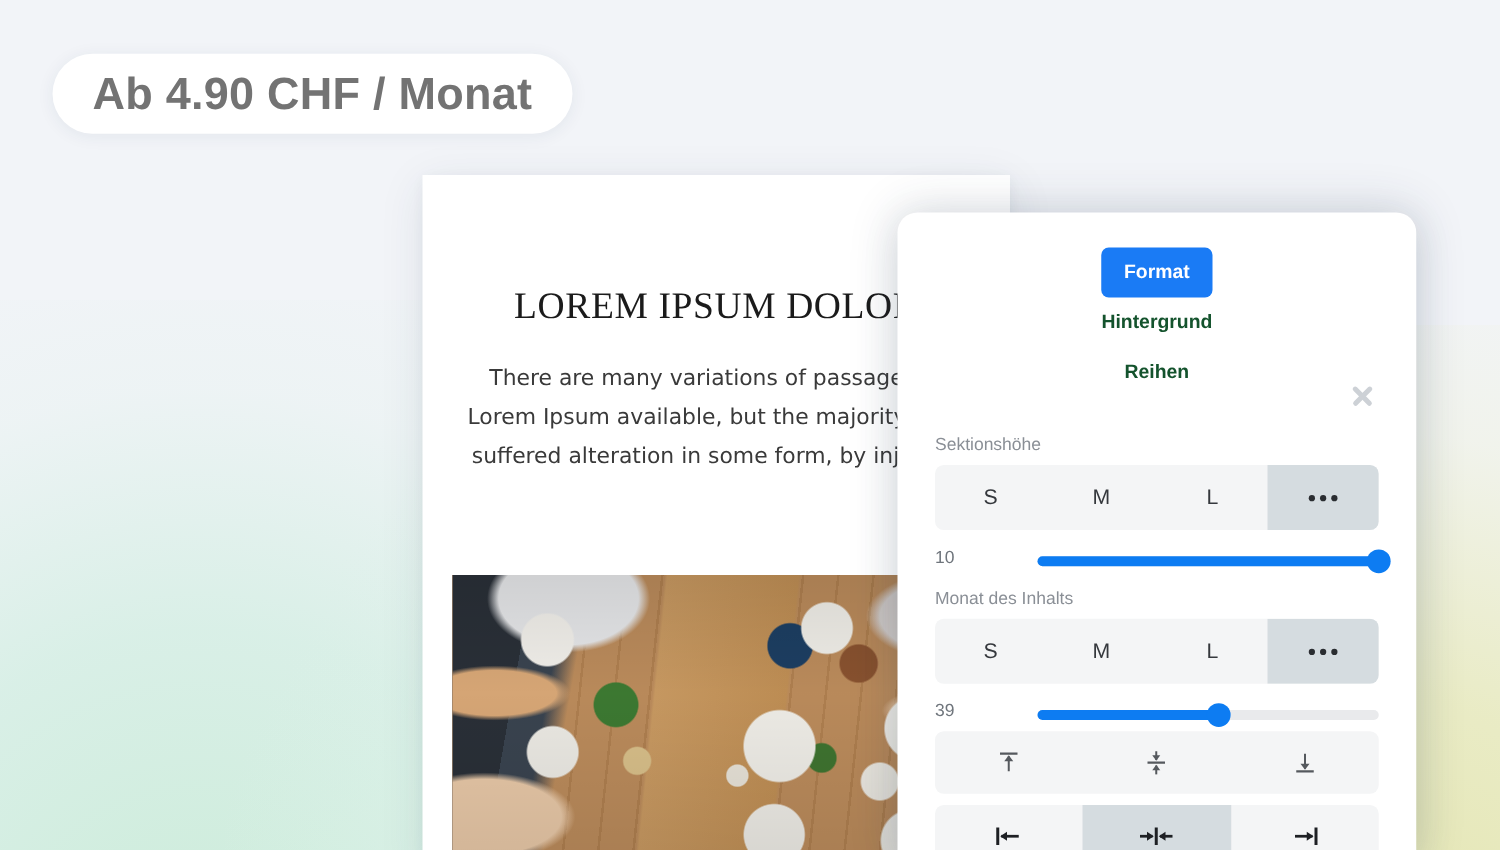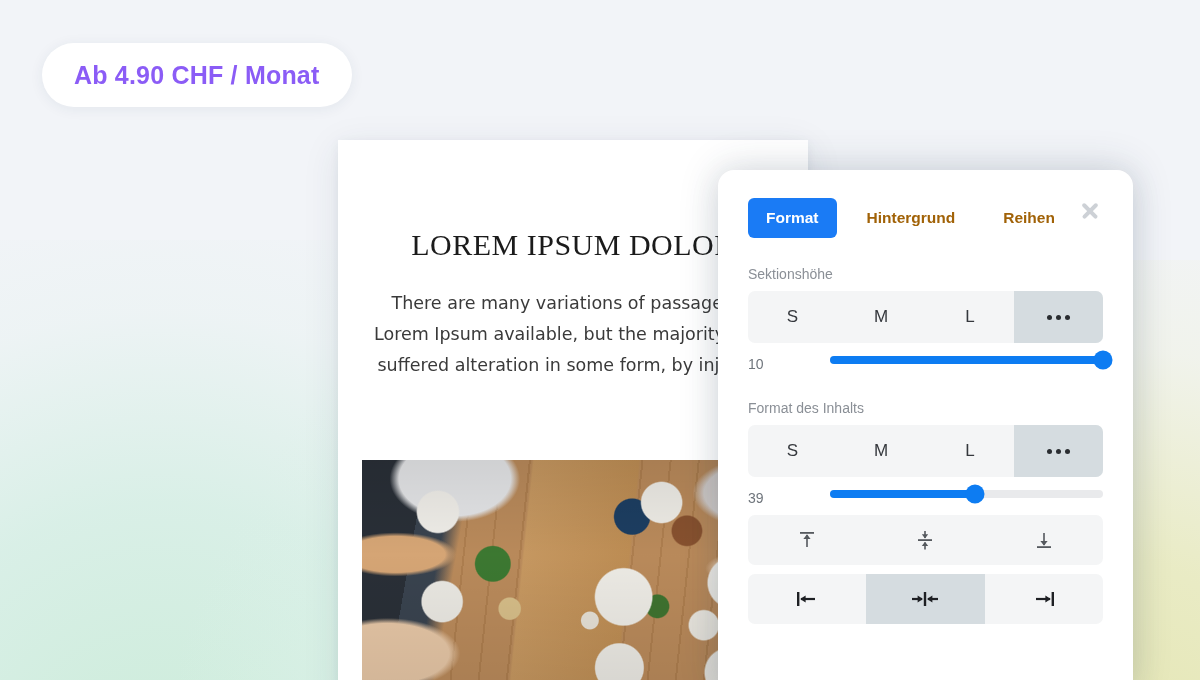--- a/index.html
+++ b/index.html
@@ -151,23 +151,23 @@
     top: 43px;
     height: 64px;
     padding: 0 32px;
     display: flex;
     align-items: center;
     background: #ffffff;
     border-radius: 32px;
     box-shadow: 0 2px 14px rgba(35,55,90,0.07);
   }
   .badge-text {
-    font-size: 25px;
+    font-size: 36px;
     font-weight: bold;
-    color: #8b5cf6;
+    color: #737373;
     letter-spacing: 0.2px;
     white-space: nowrap;
   }
 
   
   .panel {
     position: absolute;
     left: 718px;
     top: 170px;
     width: 415px;
@@ -177,25 +177,26 @@
     box-shadow: 0 -2px 40px rgba(40,55,80,0.16),
                 0 6px 30px rgba(40,55,80,0.10);
     overflow: hidden;
     padding: 0 30px;
   }
 
   .panel-tabs {
     display: flex;
     align-items: center;
     padding-top: 28px;
+    flex-direction: column;
   }
   .tab {
     font-size: 15.5px;
     font-weight: bold;
-    color: #a16207;
+    color: #14532d;
     padding: 11px 18px;
     border-radius: 6px;
     white-space: nowrap;
     background: transparent;
     border: none;
     cursor: pointer;
     font-family: "Liberation Sans", sans-serif;
   }
   .tab.active {
     background: #1a7bf5;
@@ -220,21 +221,21 @@
     height: 3.5px;
     background: #cdd1d6;
     border-radius: 2px;
   }
   .close-x::before { transform: rotate(45deg); }
   .close-x::after  { transform: rotate(-45deg); }
 
   .field-label {
     font-size: 14px;
     color: #8a8f96;
-    margin-top: 28px;
+    margin-top: 17px;
     margin-bottom: 9px;
   }
 
   
   .seg {
     display: flex;
     height: 52px;
     background: #f4f5f6;
     border-radius: 7px;
     overflow: hidden;
@@ -259,21 +260,21 @@
   .dots i {
     width: 5px; height: 5px;
     background: #2a2d31;
     border-radius: 50%;
     display: block;
   }
 
   
   .slider-row {
     display: flex;
-    align-items: flex-start;
+    align-items: flex-end;
     margin-top: 13px;
   }
   .slider-value {
     font-size: 14px;
     color: #6f757c;
     width: 82px;
     flex: none;
   }
   .slider {
     position: relative;
@@ -370,21 +371,21 @@
       </div>
     </div>
     <div class="slider-row">
       <span class="slider-value">10</span>
       <div class="slider">
         <div class="slider-fill" style="width:100%"></div>
         <div class="slider-thumb" style="left:100%"></div>
       </div>
     </div>
 
-    <div class="field-label">Format des Inhalts</div>
+    <div class="field-label">Monat des Inhalts</div>
     <div class="seg">
       <div class="seg-item">S</div>
       <div class="seg-item">M</div>
       <div class="seg-item">L</div>
       <div class="seg-item selected">
         <span class="dots">
             <i></i>
             <i></i>
             <i></i>
           </span>

